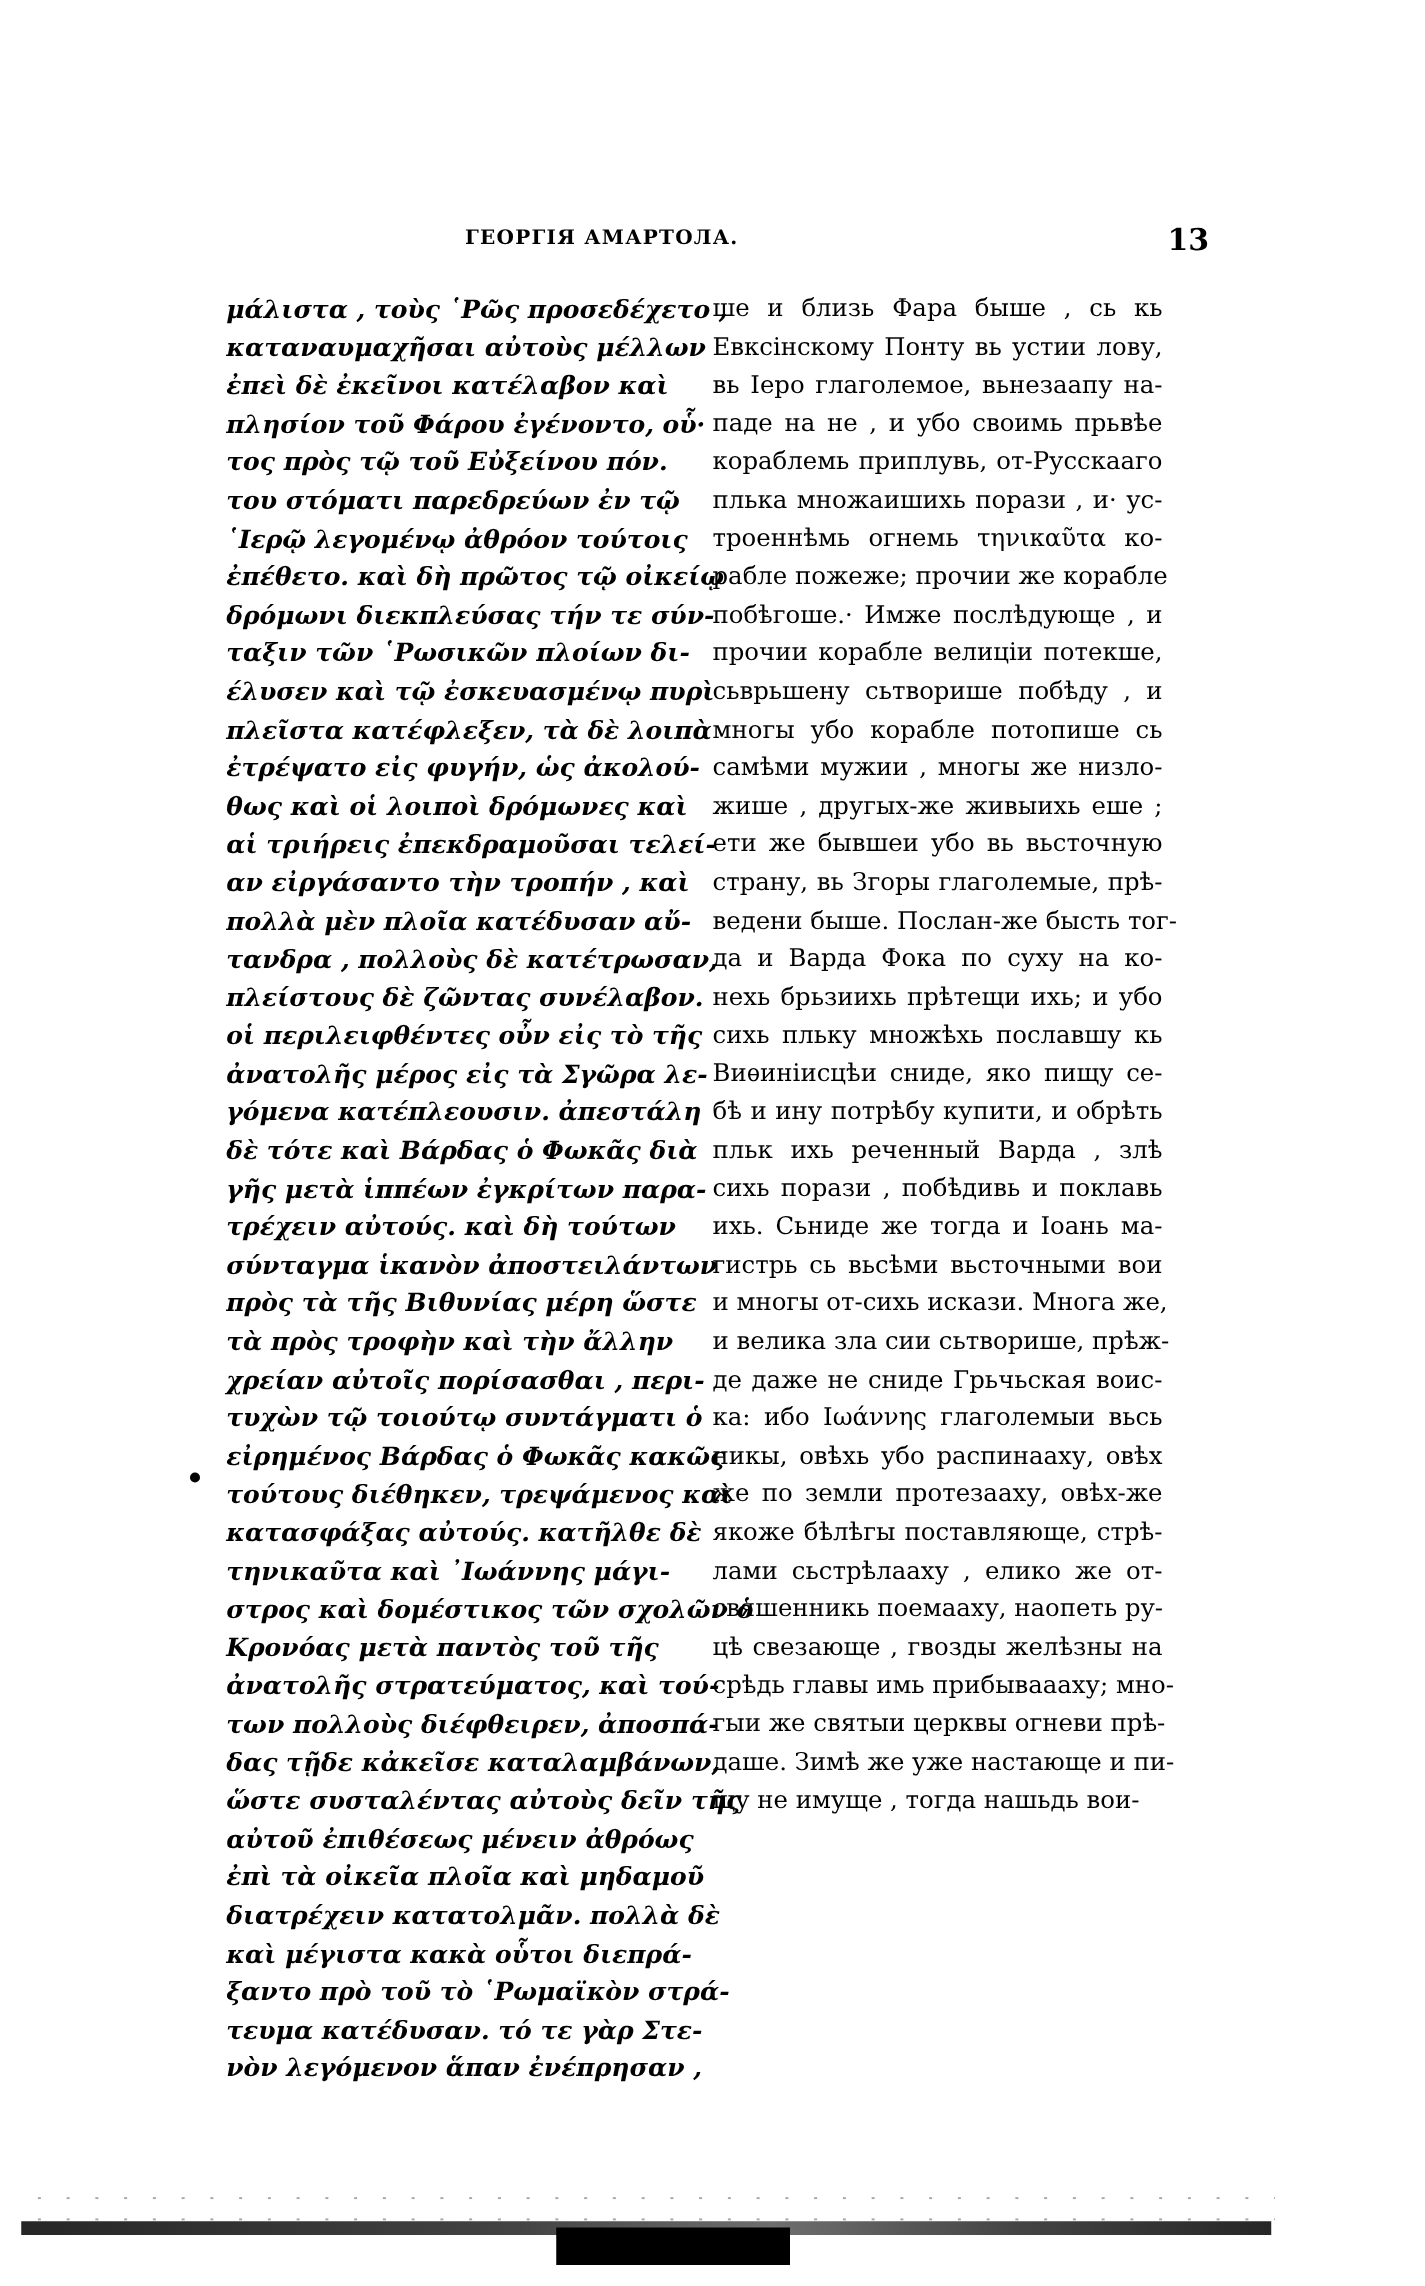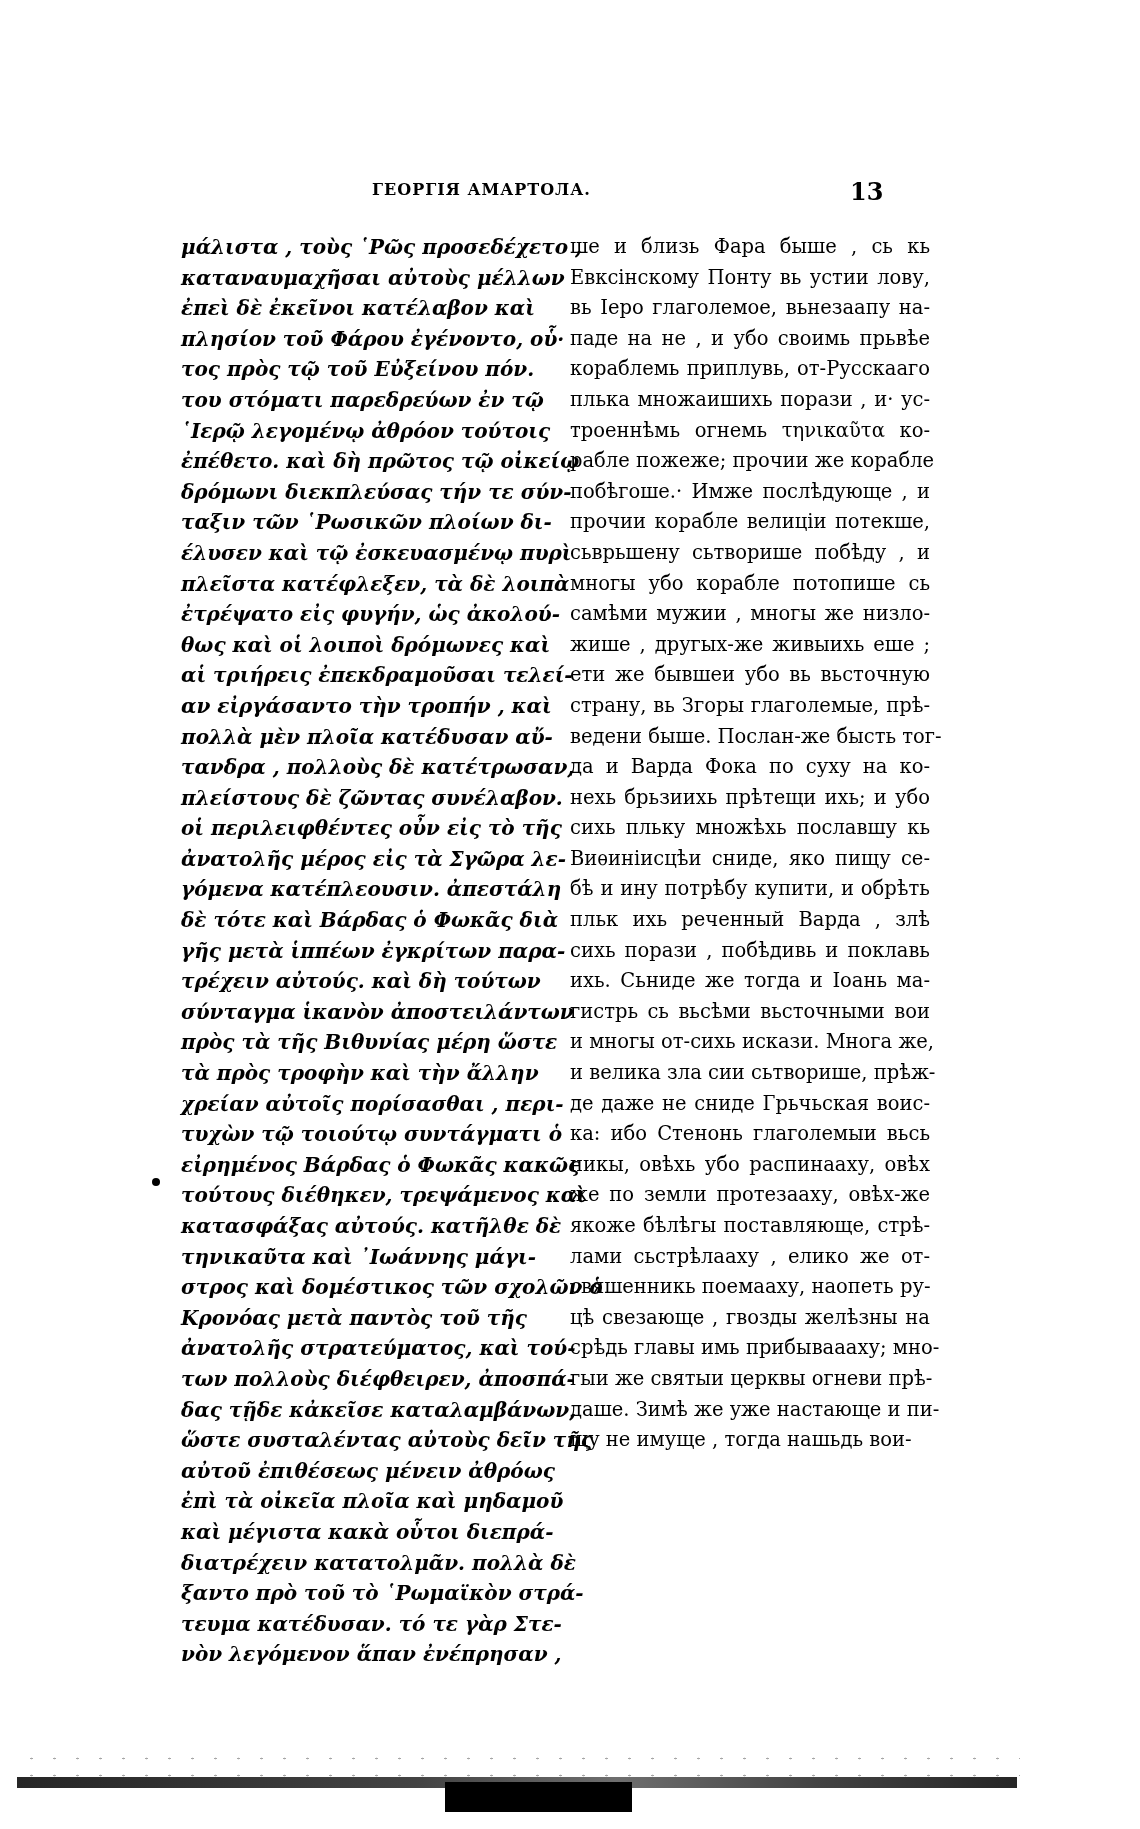--- a/index.html
+++ b/index.html
@@ -1,19 +1,19 @@
 <!DOCTYPE html>
 <html><head>
 <meta charset="utf-8">
 <style>
   html, body { margin:0; padding:0; background:#fff; }
   body { width:1140px; height:1829px; position:relative; overflow:hidden; font-family:"DejaVu Serif", serif; color:#000; }
   .header { position:absolute; top:180px; left:0; width:1140px; }
   .running-title { position:absolute; left:372px; top:0; font-family:"DejaVu Serif", serif; font-weight:900; font-size:16px; letter-spacing:1px; }
-  .page-number { position:absolute; left:850px; top:-3px; font-weight:900; font-size:24px; }
+  .page-number { position:absolute; left:934px; top:-3px; font-weight:900; font-size:24px; }
   .col { position:absolute; top:232px; }
   .col-greek { left:181px; width:305px; }
   .col-slav { left:522px; width:408px; }
   .line { white-space:nowrap; height:30.6px; line-height:30.6px; font-size:19.5px; text-align:justify; text-align-last:justify; }
   .col-greek .line { font-style:italic; font-weight:bold; font-size:20px; }
   .col-slav .line { font-weight:normal;margin-left:48px; }
   .col-greek .line.last, .col-slav .line.last { text-align-last:left; }
   .bullet { position:absolute; left:152px; top:1178px; width:8px; height:8px; border-radius:50%; background:#000; }
   .smear { position:absolute; left:17px; top:1777px; width:1000px; height:11px; background:linear-gradient(90deg,#000 0%, #222 40%, #555 60%, #222 80%, #000 100%); opacity:.85; }
   .blot { position:absolute; left:445px; top:1782px; width:187px; height:30px; background:#000; }
@@ -63,22 +63,22 @@
     <div class="line">κατασφάξας αὐτούς. κατῆλθε δὲ</div>
     <div class="line">τηνικαῦτα καὶ ᾿Ιωάννης μάγι-</div>
     <div class="line">στρος καὶ δομέστικος τῶν σχολῶν ὁ</div>
     <div class="line">Κρονόας μετὰ παντὸς τοῦ τῆς</div>
     <div class="line">ἀνατολῆς στρατεύματος, καὶ τού-</div>
     <div class="line">των πολλοὺς διέφθειρεν, ἀποσπά-</div>
     <div class="line">δας τῇδε κἀκεῖσε καταλαμβάνων,</div>
     <div class="line">ὥστε συσταλέντας αὐτοὺς δεῖν τῆς</div>
     <div class="line">αὐτοῦ ἐπιθέσεως μένειν ἀθρόως</div>
     <div class="line">ἐπὶ τὰ οἰκεῖα πλοῖα καὶ μηδαμοῦ</div>
+    <div class="line">διατρέχειν κατατολμᾶν. πολλὰ δὲ</div>
     <div class="line">καὶ μέγιστα κακὰ οὗτοι διεπρά-</div>
-    <div class="line">διατρέχειν κατατολμᾶν. πολλὰ δὲ</div>
     <div class="line">ξαντο πρὸ τοῦ τὸ ῾Ρωμαϊκὸν στρά-</div>
     <div class="line">τευμα κατέδυσαν. τό τε γὰρ Στε-</div>
     <div class="line last">νὸν λεγόμενον ἅπαν ἐνέπρησαν ,</div>
   </div>
 <div class="col col-slav" id="slav">
     <div class="line">ше и близь Фара быше , сь кь</div>
     <div class="line">Евксінскому Понту вь устии лову,</div>
     <div class="line">вь Іеро глаголемое, вьнезаапу на-</div>
     <div class="line">паде на не , и убо своимь прьвѣе</div>
     <div class="line">кораблемь приплувь, от-Русскааго</div>
@@ -99,21 +99,21 @@
     <div class="line">сихь пльку множѣхь пославшу кь</div>
     <div class="line">Виѳинiисцѣи сниде, яко пищу се-</div>
     <div class="line">бѣ и ину потрѣбу купити, и обрѣть</div>
     <div class="line">пльк ихь реченный Варда , злѣ</div>
     <div class="line">сихь порази , побѣдивь и поклавь</div>
     <div class="line">ихь. Сьниде же тогда и Іоань ма-</div>
     <div class="line">гистрь сь вьсѣми вьсточными вои</div>
     <div class="line">и многы от-сихь искази. Многа же,</div>
     <div class="line">и велика зла сии сьтворише, прѣж-</div>
     <div class="line">де даже не сниде Грьчьская воис-</div>
-    <div class="line">ка: ибо Стенонь глаголемыи вьсь</div>
+    <div class="line">ка: ибо Ιωάννης глаголемыи вьсь</div>
     <div class="line">никы, овѣхь убо распинааху, овѣх</div>
     <div class="line">же по земли протезааху, овѣх-же</div>
     <div class="line">якоже бѣлѣгы поставляюще, стрѣ-</div>
     <div class="line">лами сьстрѣлааху , елико же от-</div>
     <div class="line">свяшенникь поемааху, наопеть ру-</div>
     <div class="line">цѣ свезающе , гвозды желѣзны на</div>
     <div class="line">срѣдь главы имь прибываааху; мно-</div>
     <div class="line">гыи же святыи церквы огневи прѣ-</div>
     <div class="line">дашe. Зимѣ же уже настающе и пи-</div>
     <div class="line last">щу не имуще , тогда нашьдь вои-</div>

